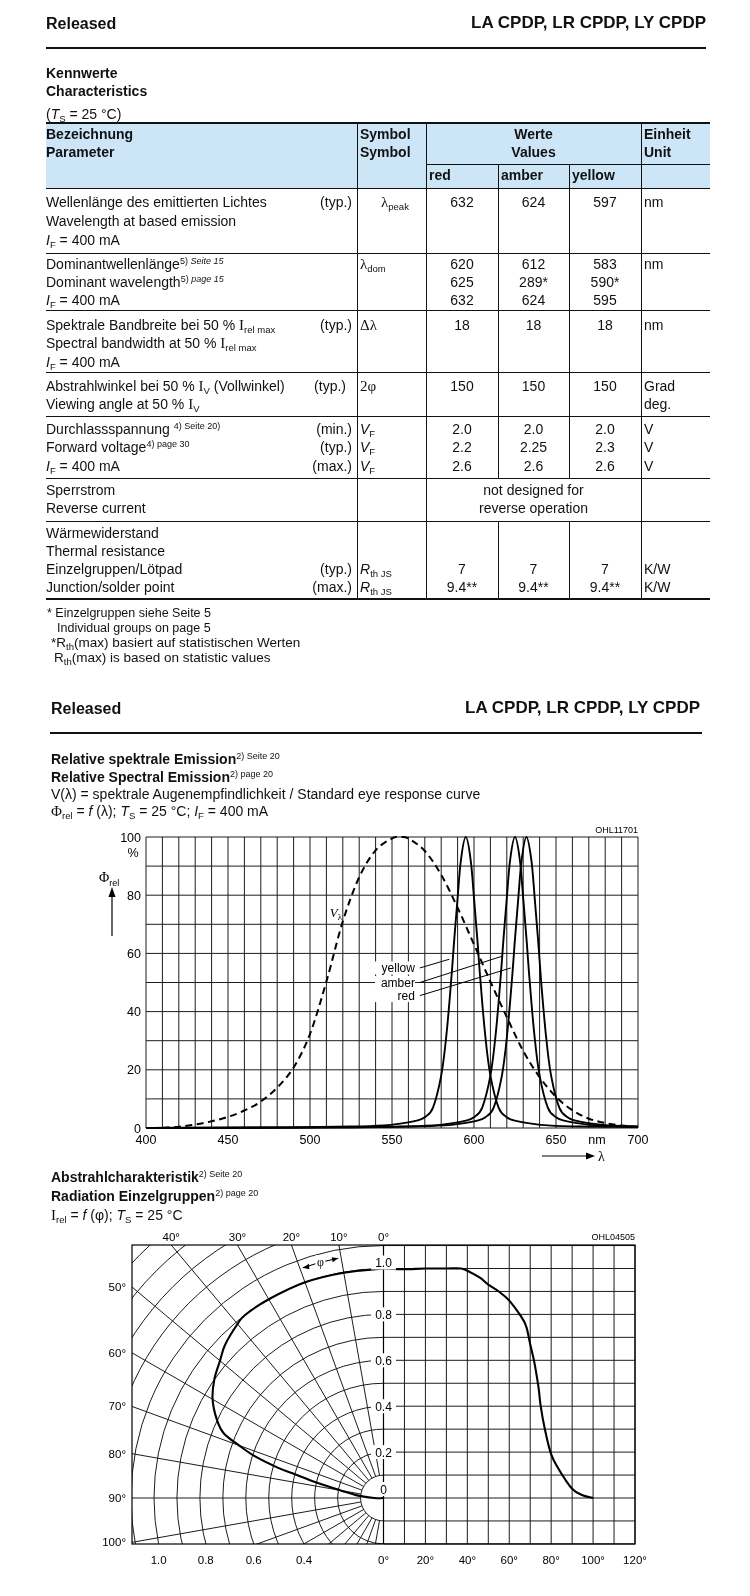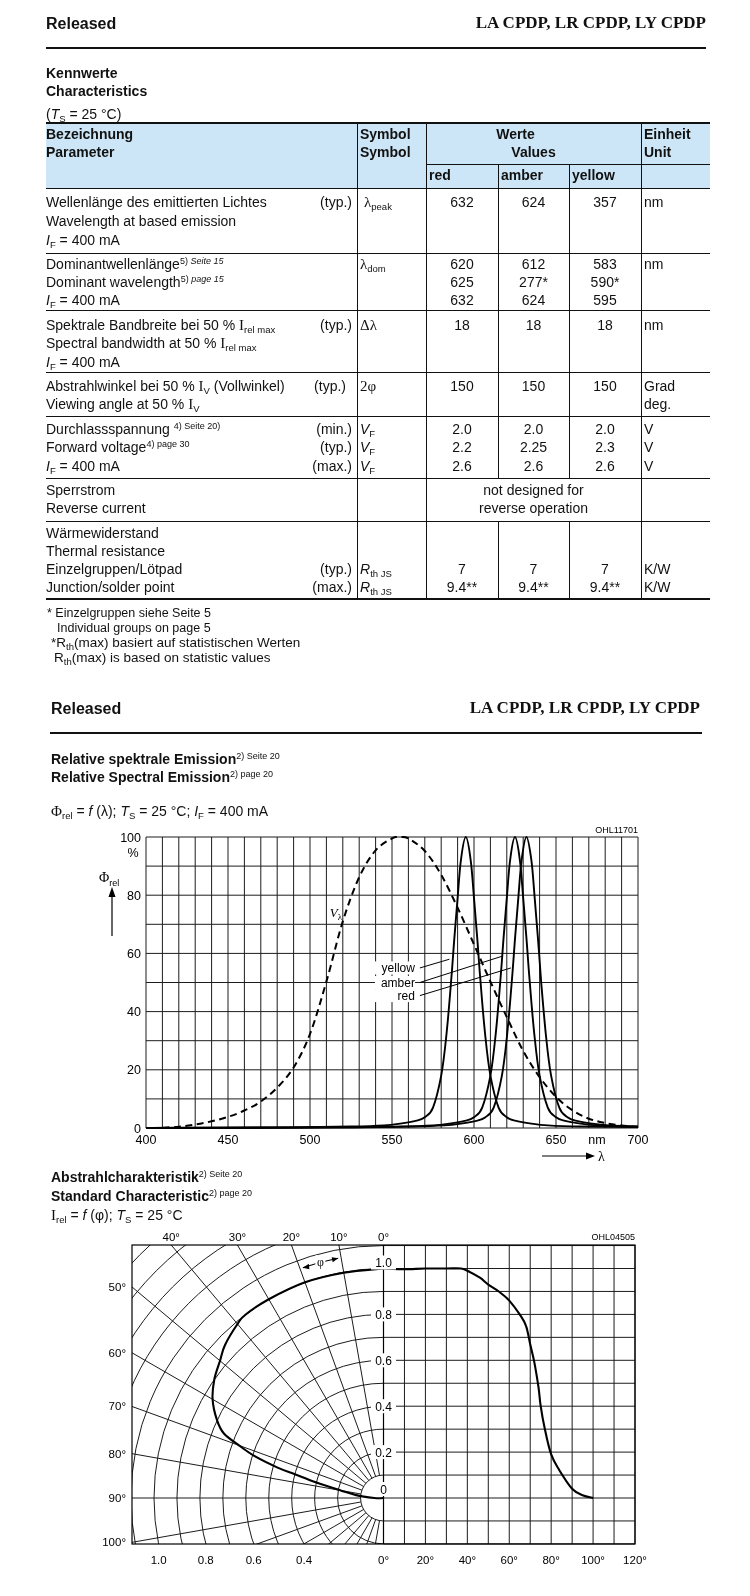--- a/index.html
+++ b/index.html
@@ -1,21 +1,21 @@
 <!DOCTYPE html>
 <html><head>
 <meta charset="utf-8">
 <style>
   html,body{margin:0;padding:0;background:#fff;}
   #page{position:relative;width:750px;height:1596px;overflow:hidden;background:#fff;
         font-family:"Liberation Sans",sans-serif;color:#111;}
   .t{position:absolute;white-space:nowrap;font-size:14px;line-height:18px;}
   .b{font-weight:bold;}
   .hd{font-size:16px;line-height:20px;font-weight:bold;}
-  .ttl{font-size:17px;line-height:20px;font-weight:bold;text-align:center;font-family:Liberation Serif, serif;}
+  .ttl{font-size:17px;line-height:20px;font-weight:bold;text-align:center;}
   .fn{font-size:12.5px;line-height:16px;}
   .fn2{font-size:13.5px;line-height:16px;}
   .sub{font-size:9.5px;vertical-align:-3px;line-height:0;}
   .sup{font-size:9px;vertical-align:5px;line-height:0;}
   .it{font-style:italic;}
   .sf{font-family:"Liberation Serif",serif;font-size:15px;}
   .ctr{text-align:center;}
   .rule{position:absolute;background:#111;}
   .hdrbg{position:absolute;background:#cde6f7;}
   #charts{position:absolute;left:0;top:0;width:750px;height:1596px;}
@@ -49,47 +49,47 @@
   <div class="rule" style="left:498px;top:164px;width:1px;height:314px"></div>
   <div class="rule" style="left:498px;top:521px;width:1px;height:78px"></div>
   <div class="rule" style="left:569px;top:164px;width:1px;height:314px"></div>
   <div class="rule" style="left:569px;top:521px;width:1px;height:78px"></div>
   <div class="rule" style="left:641px;top:123px;width:1px;height:476px"></div>
 
   <div class="t b" style="left:46px;top:125px">Bezeichnung</div>
   <div class="t b" style="left:46px;top:143px">Parameter</div>
   <div class="t b" style="left:360px;top:125px">Symbol</div>
   <div class="t b" style="left:360px;top:143px">Symbol</div>
-  <div class="t b ctr" style="left:408px;width:215px;top:125px">Werte</div>
+  <div class="t b ctr" style="left:426px;width:215px;top:125px">Werte</div>
   <div class="t b ctr" style="left:426px;width:215px;top:143px">Values</div>
   <div class="t b" style="left:644px;top:125px">Einheit</div>
   <div class="t b" style="left:644px;top:143px">Unit</div>
   <div class="t b" style="left:429px;top:166px">red</div>
   <div class="t b" style="left:501px;top:166px">amber</div>
   <div class="t b" style="left:572px;top:166px">yellow</div>
 
   <div class="t" style="left:46px;top:193px">Wellenlänge des emittierten Lichtes</div>
   <div class="t" style="right:398px;top:193px">(typ.)</div>
   <div class="t" style="left:46px;top:212px">Wavelength at based emission</div>
   <div class="t" style="left:46px;top:231px"><span class="it">I</span><span class="sub">F</span><span> = 400 mA</span></div>
-  <div class="t" style="left:364px;top:193px"><span class="sf">λ</span><span class="sub">peak</span></div>
+  <div class="t" style="left:381px;top:193px"><span class="sf">λ</span><span class="sub">peak</span></div>
   <div class="t ctr" style="left:426px;width:72px;top:193px">632</div>
   <div class="t ctr" style="left:498px;width:71px;top:193px">624</div>
-  <div class="t ctr" style="left:569px;width:72px;top:193px">357</div>
+  <div class="t ctr" style="left:569px;width:72px;top:193px">597</div>
   <div class="t" style="left:644px;top:193px">nm</div>
 
   <div class="t" style="left:46px;top:255px"><span>Dominantwellenlänge</span><span class="sup">5)</span><span class="sup it"> Seite 15</span></div>
   <div class="t" style="left:46px;top:273px"><span>Dominant wavelength</span><span class="sup">5)</span><span class="sup it"> page 15</span></div>
   <div class="t" style="left:46px;top:291px"><span class="it">I</span><span class="sub">F</span><span> = 400 mA</span></div>
   <div class="t" style="left:360px;top:255px"><span class="sf">λ</span><span class="sub">dom</span></div>
   <div class="t ctr" style="left:426px;width:72px;top:255px">620</div>
   <div class="t ctr" style="left:426px;width:72px;top:273px">625</div>
   <div class="t ctr" style="left:426px;width:72px;top:291px">632</div>
   <div class="t ctr" style="left:498px;width:71px;top:255px">612</div>
-  <div class="t ctr" style="left:498px;width:71px;top:273px">277*</div>
+  <div class="t ctr" style="left:498px;width:71px;top:273px">289*</div>
   <div class="t ctr" style="left:498px;width:71px;top:291px">624</div>
   <div class="t ctr" style="left:569px;width:72px;top:255px">583</div>
   <div class="t ctr" style="left:569px;width:72px;top:273px">590*</div>
   <div class="t ctr" style="left:569px;width:72px;top:291px">595</div>
   <div class="t" style="left:644px;top:255px">nm</div>
 
   <div class="t" style="left:46px;top:316px"><span>Spektrale Bandbreite bei 50 % </span><span class="sf">I</span><span class="sub">rel max</span></div>
   <div class="t" style="right:398px;top:316px">(typ.)</div>
   <div class="t" style="left:46px;top:334px"><span>Spectral bandwidth at 50 % </span><span class="sf">I</span><span class="sub">rel max</span></div>
   <div class="t" style="left:46px;top:353px"><span class="it">I</span><span class="sub">F</span><span> = 400 mA</span></div>
@@ -157,24 +157,25 @@
   <div class="t fn" style="left:57px;top:620px">Individual groups on page 5</div>
   <div class="t fn2" style="left:51px;top:635px"><span>*R</span><span class="sub">th</span><span>(max) basiert auf statistischen Werten</span></div>
   <div class="t fn2" style="left:54px;top:650px"><span>R</span><span class="sub">th</span><span>(max) is based on statistic values</span></div>
 
   <div class="t hd" style="left:51px;top:699px">Released</div>
   <div class="t ttl" style="right:50px;top:698px">LA CPDP, LR CPDP, LY CPDP</div>
   <div class="rule" style="left:50px;top:732px;width:652px;height:1.5px"></div>
 
   <div class="t b" style="left:51px;top:750px"><span>Relative spektrale Emission</span><span class="sup" style="font-weight:normal">2) Seite 20</span></div>
   <div class="t b" style="left:51px;top:768px"><span>Relative Spectral Emission</span><span class="sup" style="font-weight:normal">2) page 20</span></div>
+  <div class="t" style="left:51px;top:785px">V(λ) = spektrale Augenempfindlichkeit / Standard eye response curve</div>
   <div class="t" style="left:51px;top:802px"><span class="sf">Φ</span><span class="sub">rel</span><span> = </span><span class="it">f</span><span> (λ); </span><span class="it">T</span><span class="sub">S</span><span> = 25 °C; </span><span class="it">I</span><span class="sub">F</span><span> = 400 mA</span></div>
 
   <div class="t b" style="left:51px;top:1168px"><span>Abstrahlcharakteristik</span><span class="sup" style="font-weight:normal">2) Seite 20</span></div>
-  <div class="t b" style="left:51px;top:1187px"><span>Standard Characteristic</span><span class="sup" style="font-weight:normal">2) page 20</span></div>
+  <div class="t b" style="left:51px;top:1187px"><span>Radiation Einzelgruppen</span><span class="sup" style="font-weight:normal">2) page 20</span></div>
   <div class="t" style="left:51px;top:1206px"><span class="sf">I</span><span class="sub">rel</span><span> = </span><span class="it">f</span><span> (φ); </span><span class="it">T</span><span class="sub">S</span><span> = 25 °C</span></div>
 
   <svg id="charts" xmlns="http://www.w3.org/2000/svg" width="750" height="1596" viewBox="0 0 750 1596">
     <defs>
       <clipPath id="specClip">
           <rect x="146" y="836" width="493" height="293"></rect>
         </clipPath>
       <clipPath id="polarClip">
           <rect x="132" y="1245" width="251.5" height="299"></rect>
         </clipPath>

